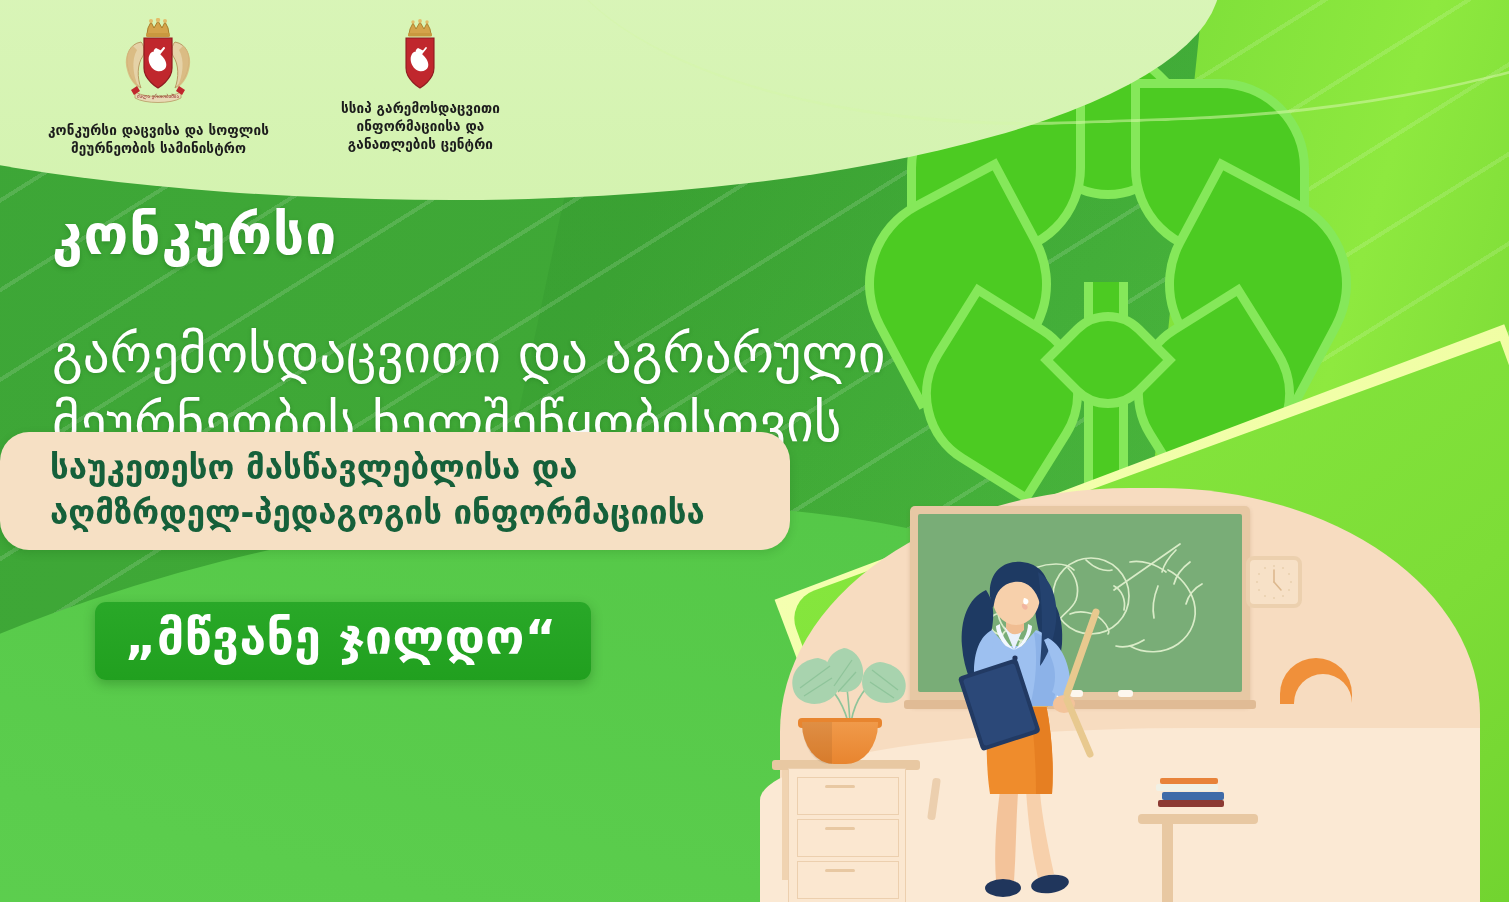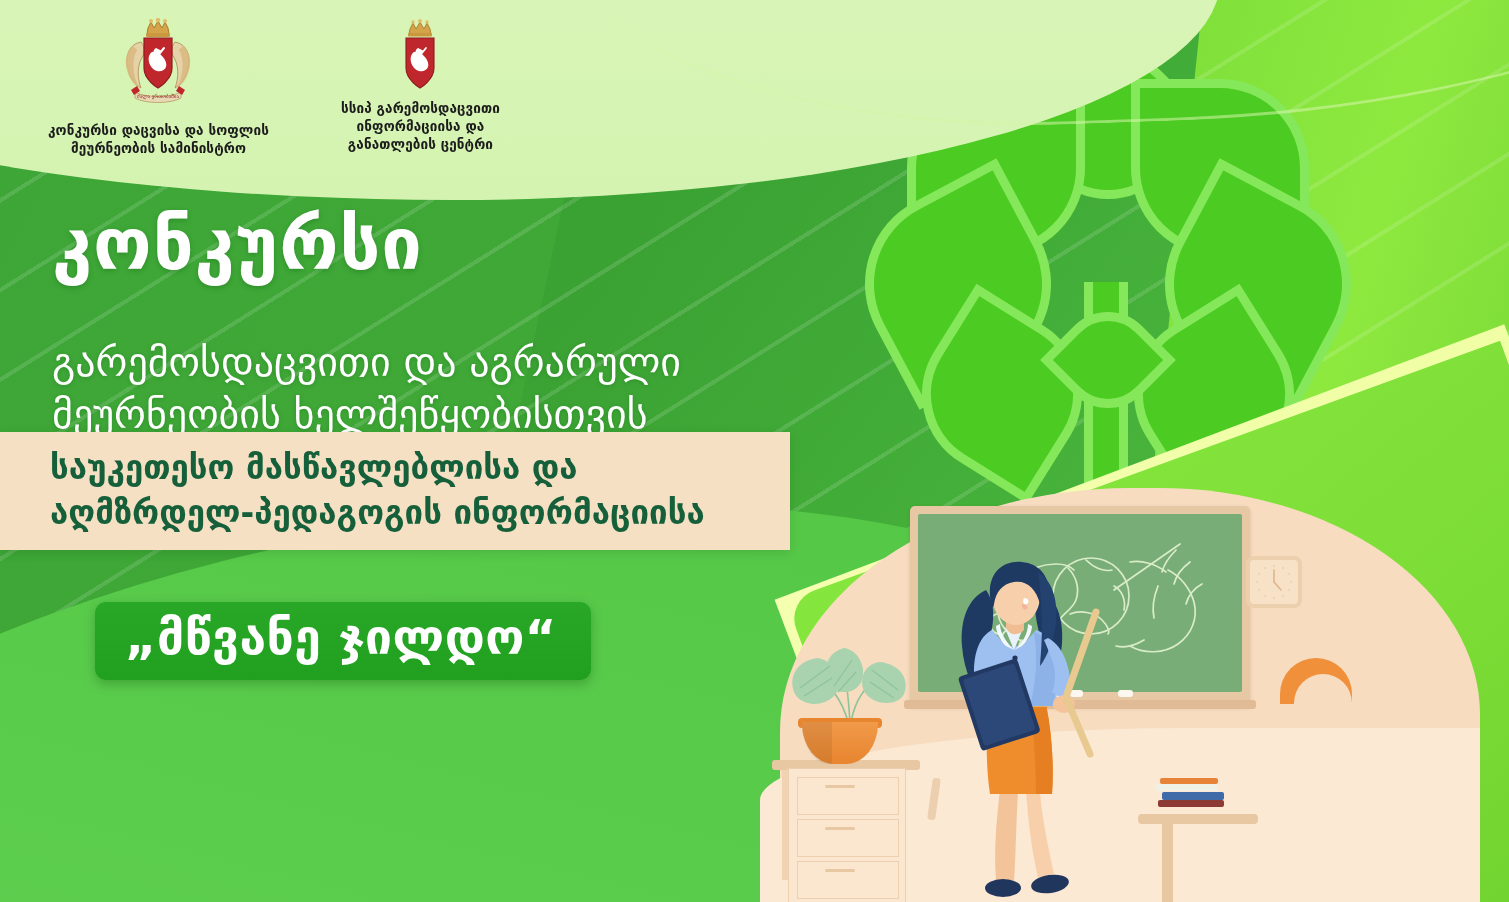--- a/index.html
+++ b/index.html
@@ -130,39 +130,40 @@
     text-align:center;
     letter-spacing:.1px;
     white-space:pre-line;
   }
   .crest-lg{ width:86px; height:96px; }
   .crest-sm{ width:62px; height:74px; }
 
   
   .headline{
     position:absolute; left:52px; top:208px;
-    font-size:72px; font-weight:700; color:#ffffff;
+    font-size:55px; font-weight:700; color:#ffffff;
     letter-spacing:1px; line-height:1;
     text-shadow:0 2px 5px rgba(0,70,0,.25);
   }
   .subhead{
-    position:absolute; left:52px; top:336px;
-    font-size:40px; color:#ffffff; font-weight:400;
+    position:absolute; left:52px; top:320px;
+    font-size:53px; color:#ffffff; font-weight:400;
     line-height:1.3;
     text-shadow:0 1px 4px rgba(0,70,0,.22);
   }
   .subhead div{ white-space:nowrap; }
 
   .beige-banner{
     position:absolute; left:0; top:432px;
     width:790px; height:118px;
     background:#f6e0c4;
     display:flex; flex-direction:column; justify-content:center;
     padding-left:50px;
     box-shadow:0 3px 10px rgba(0,60,0,.14);
+    border-radius:29px;
   }
   .beige-banner div{
     font-size:33px; font-weight:700; color:#15603a;
     line-height:1.35; white-space:nowrap;
   }
 
   .pill{
     position:absolute; left:95px; top:602px;
     padding:10px 34px 16px 30px;
     background:linear-gradient(180deg,#29a828 0%,#21a01f 100%);

